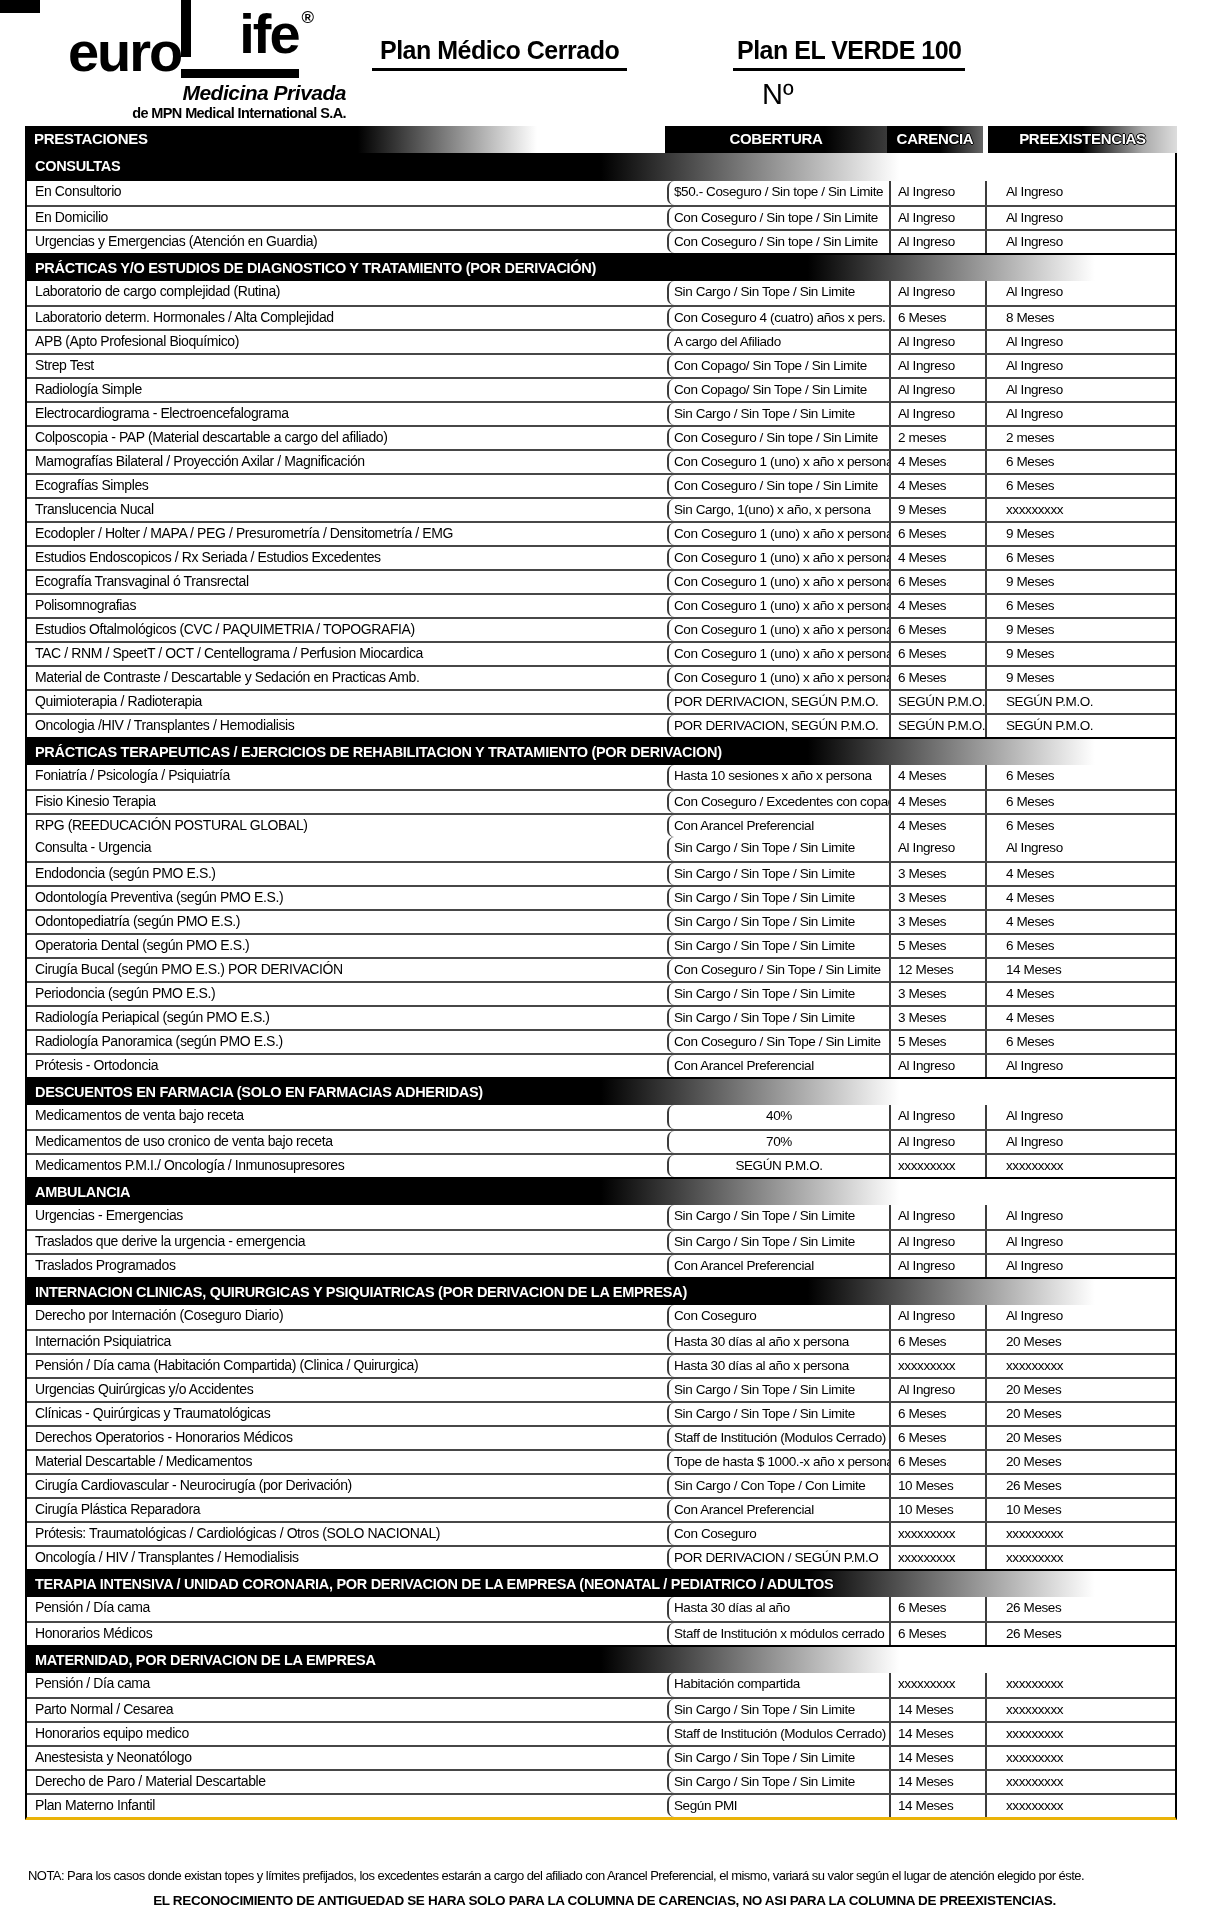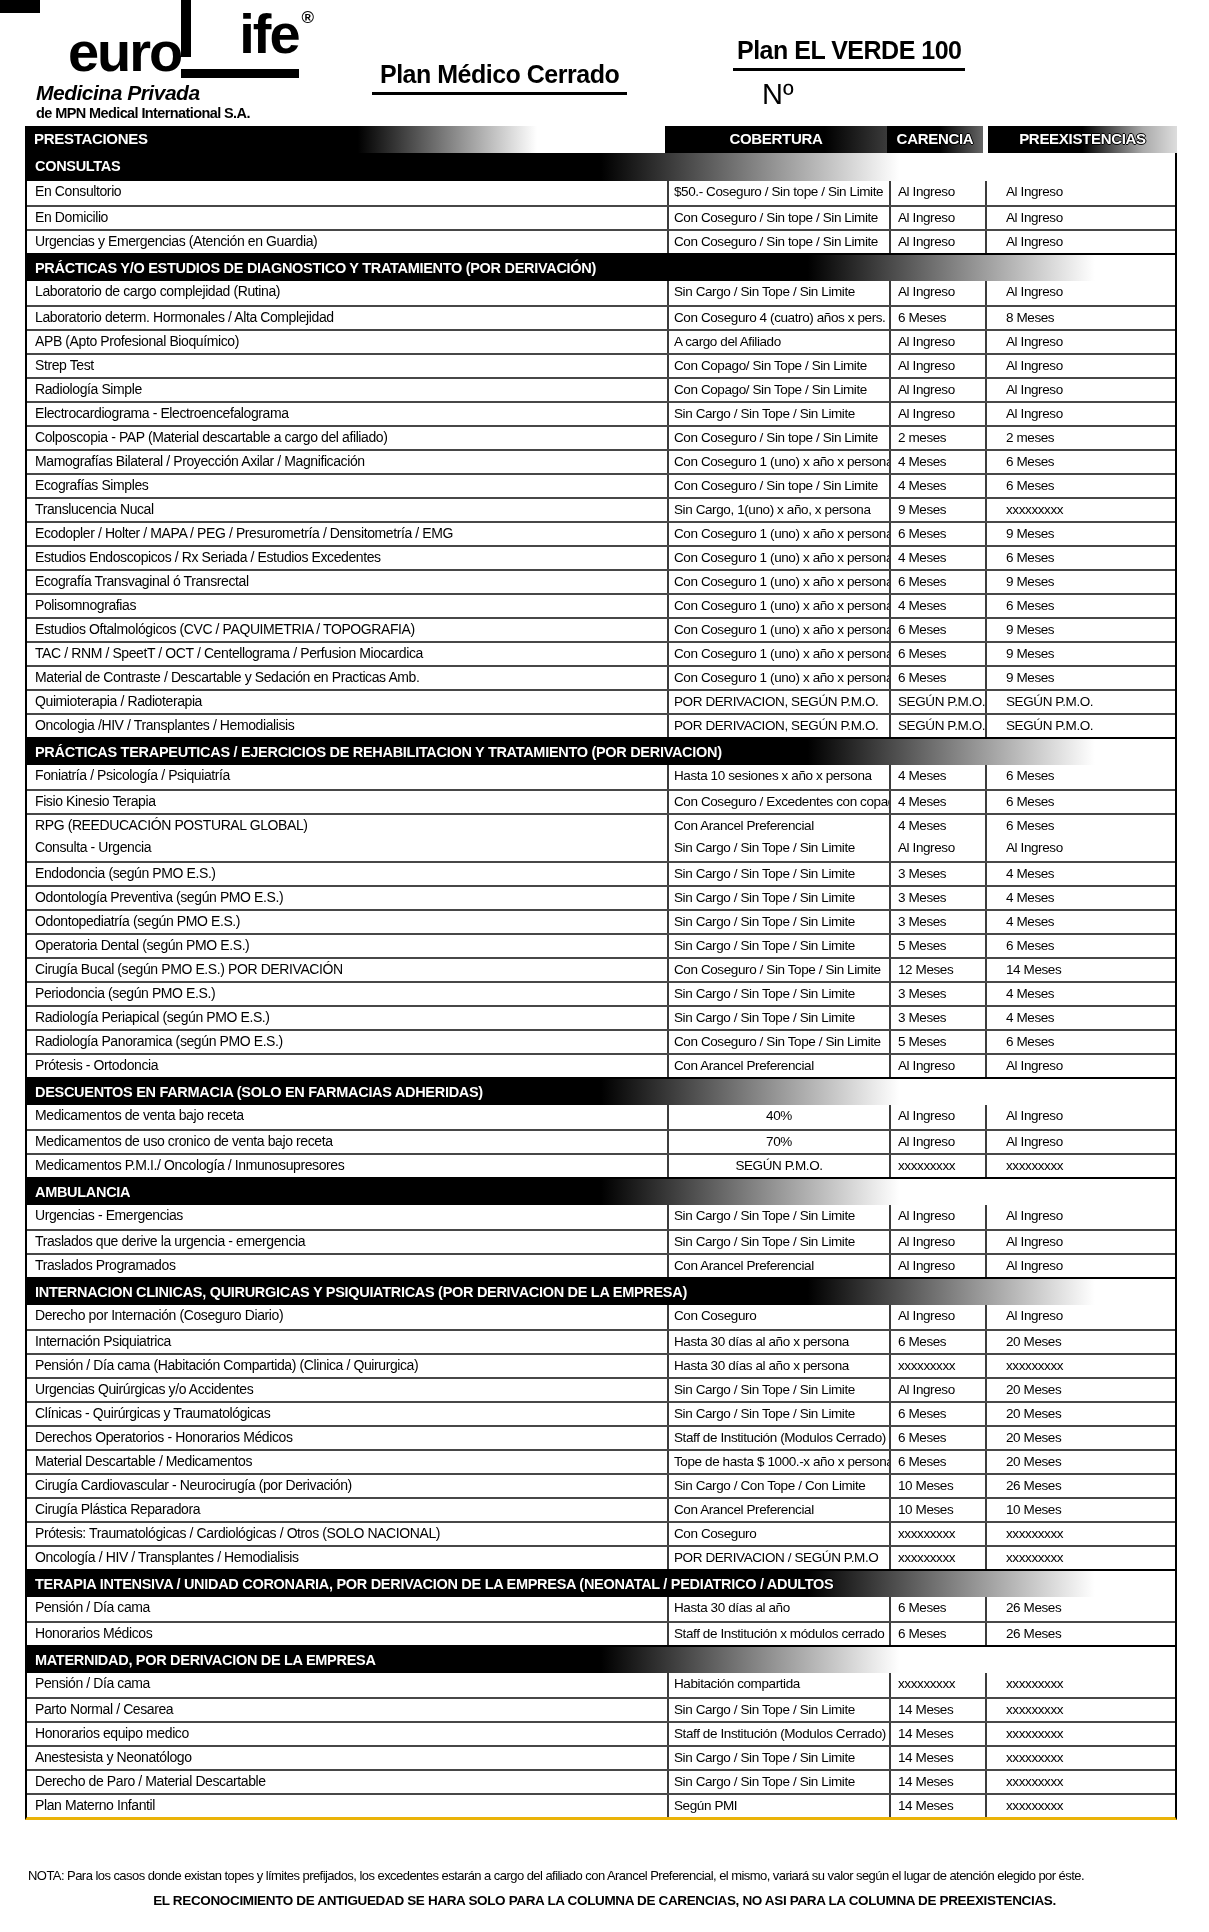--- a/index.html
+++ b/index.html
@@ -6,30 +6,30 @@
   html,body { background:#fff; }
   body {
     width:1209px; height:1932px;
     font-family:"Liberation Sans", sans-serif;
     color:#000; position:relative; overflow:hidden;
   }
   .corner-artifact { position:absolute; left:0; top:0; width:40px; height:13px; background:#000; }
 
   
   .header { position:relative; height:122px; }
-  .logo { position:absolute; left:36px; top:6px; width:310px; text-align:left; }
+  .logo { position:absolute; left:36px; top:6px; width:310px; text-align:right; }
   .logo-row { display:flex; align-items:flex-end; justify-content:center; height:72px; }
   .euro { font-size:56px; font-weight:bold; letter-spacing:-2px; line-height:0.95; }
   .life-group { display:inline-flex; align-items:flex-end; border-bottom:9px solid #000; padding-bottom:12px;gap:48px; }
   .l-stem { display:inline-block; width:10px; height:60px; background:#000; }
   .life { font-size:56px; font-weight:bold; letter-spacing:-2px; line-height:0.82; }
   .reg { font-size:17px; font-weight:bold; align-self:flex-start; margin-left:3px; margin-top:2px; }
   .medicina { font-size:21px; font-weight:bold; font-style:italic; margin-top:3px; letter-spacing:-0.5px; }
   .mpn { font-size:14.5px; font-weight:bold; letter-spacing:-0.6px; }
-  .center-title { position:absolute; left:372px; top:36px; font-size:25px; font-weight:bold; border-bottom:3px solid #000; padding:0 8px 3px 8px; letter-spacing:-0.5px;margin-top:24px; }
+  .center-title { position:absolute; left:372px; top:36px; font-size:25px; font-weight:bold; border-bottom:3px solid #000; padding:0 8px 3px 8px; letter-spacing:-0.5px; }
   .plan-title { position:absolute; left:733px; top:36px; font-size:25px; font-weight:bold; border-bottom:3px solid #000; padding:0 4px 3px 4px; letter-spacing:-0.5px; }
   .plan-no { position:absolute; left:762px; top:78px; font-size:29px; font-weight:400; }
 
   
   .tbl { position:absolute; left:25px; top:126px; width:1152px; }
   .hdr-row, .t-row { display:grid; grid-template-columns:640px 222px 96px 194px; }
   .hdr-row { height:27px; }
   .hdr-cell { color:#fff; font-weight:bold; font-size:15px; line-height:26px; letter-spacing:-0.3px;
               text-shadow:1px 0 0 #000,-1px 0 0 #000,0 1px 0 #000,0 -1px 0 #000; white-space:nowrap; overflow:hidden; }
   .hdr-prestaciones { background:linear-gradient(to right,#000 0%,#000 52%,#fff 80%); padding-left:9px; }
@@ -42,21 +42,21 @@
            padding-left:8px; white-space:nowrap; overflow:hidden; border-top:2px solid #000;
            background:linear-gradient(to right,#000 0%,#000 50%,#fff 76%);
            text-shadow:1px 0 0 #000,-1px 0 0 #000,0 1px 0 #000,0 -1px 0 #000; }
   .t-bar.wide { background:linear-gradient(to right,#000 0%,#000 68%,#fff 93%); }
   .t-bar.first { border-top:none; }
   .t-row { height:24px; border-top:2px solid #474747; background:#fff; }
   .t-row.after-bar { border-top:none; }
   .t-cell { font-size:14px; line-height:21px; letter-spacing:-0.4px; white-space:nowrap; overflow:hidden; padding:0 5px; }
   .c-prest { padding-left:8px; }
   .c-cob, .c-car, .c-pre { border-left:2px solid #3c3c3c; }
-  .c-cob { font-size:13.5px; }
+  .c-cob { font-size:13.5px;border-radius:7px; }
   .c-cob.center { text-align:center; }
   .c-car { font-size:13.5px; padding-left:7px; }
   .c-pre { font-size:13.5px; padding-left:19px; }
 
   
   .nota { position:absolute; left:28px; top:1868px; width:1165px; font-size:13px; letter-spacing:-0.55px; white-space:nowrap; }
   .recon { position:absolute; left:0; top:1893px; width:1209px; text-align:center; font-weight:bold; font-size:13.5px; letter-spacing:-0.35px; white-space:nowrap; }
 </style>
 </head>
 <body>

